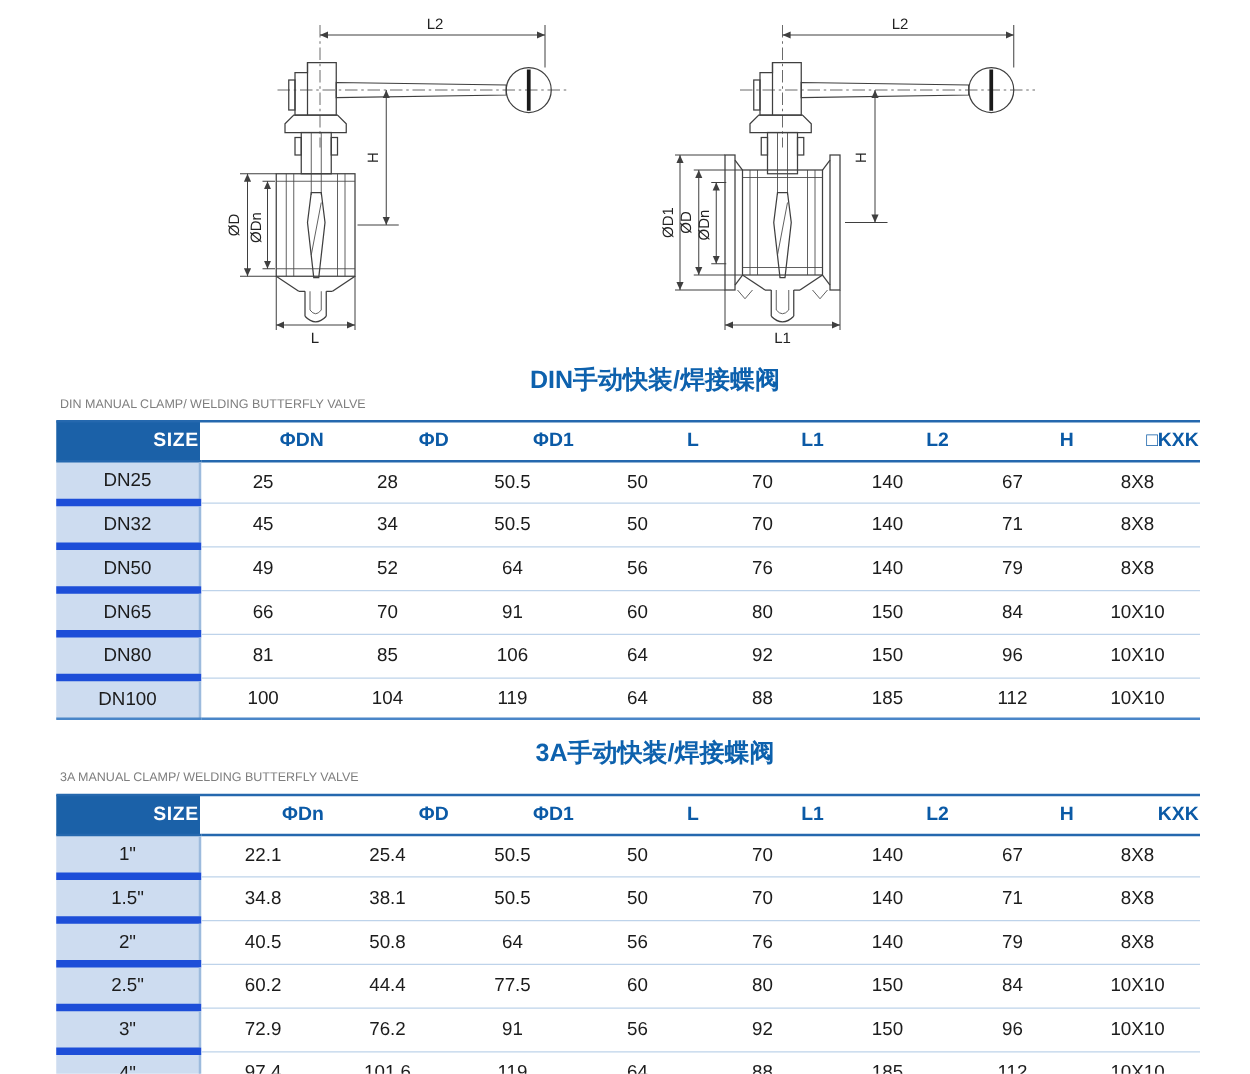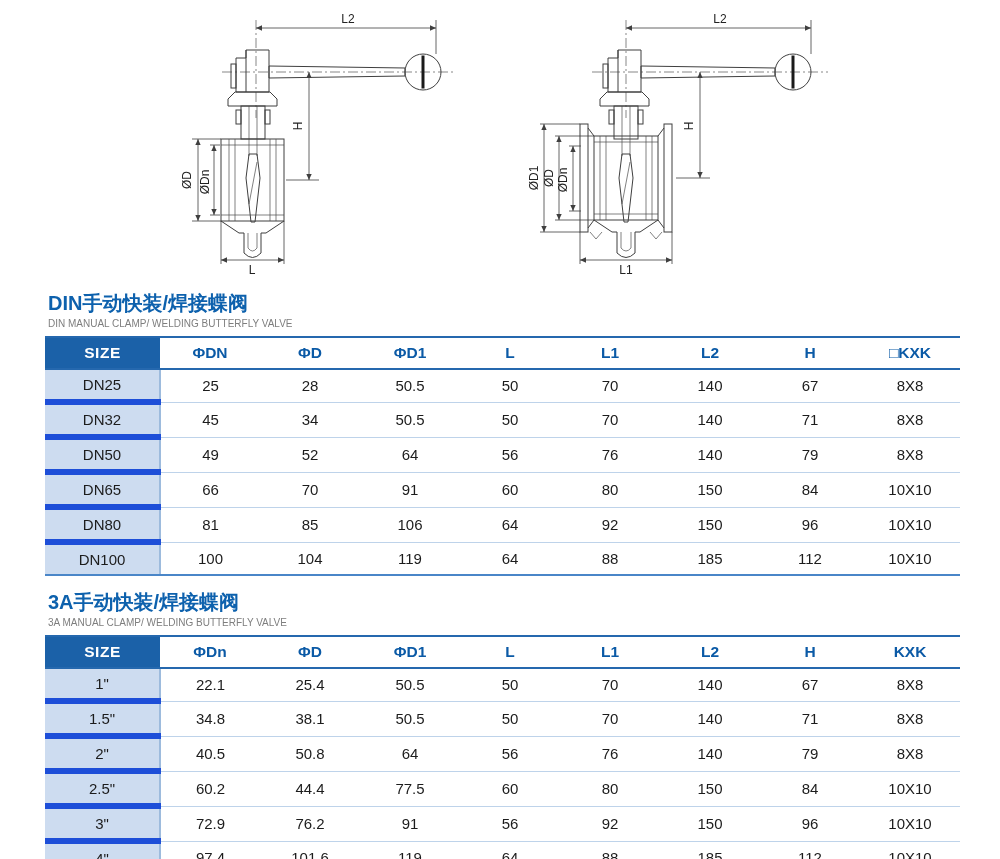--- a/index.html
+++ b/index.html
@@ -16,35 +16,35 @@
   .drawing.right { left:528px; }
   svg .ln   { stroke:#3f3f3f; stroke-width:1; fill:none; }
   svg .thin { stroke:#4a4a4a; stroke-width:0.7; fill:none; }
   svg .dim  { stroke:#3f3f3f; stroke-width:0.8; fill:none; }
   svg .cl   { stroke:#555; stroke-width:0.7; fill:none; stroke-dasharray:10 3 2 3; }
   svg .slot { stroke:#1a1a1a; stroke-width:3; }
   svg text  { fill:#222; font-size:12px; font-family:"Liberation Sans",sans-serif; }
 
   
   .section-title {
-    margin:6px 0 1px 48px; color:#0d61ad; font-size:20px; font-weight:bold;
+    margin:6px 0 1px 48px; color:#0d61ad; font-size:20px; font-weight:bold;text-align:center;
   }
   .section-subtitle {
     margin:0 0 7px 48px; color:#7e7e7e; font-size:10px;
   }
 
   
   table.spec {
     border-collapse:collapse; table-layout:fixed;
     margin:0 0 13px 45px; width:915px; font-size:15px;
   }
   table.spec col.c-size { width:115px; }
   table.spec thead th {
     height:28px; background:#ffffff; color:#0b5aa6; font-weight:bold;
-    font-size:15.5px; text-align:center;
+    font-size:15.5px; text-align:right;
     border-top:2px solid #2568ae; border-bottom:2px solid #2568ae;
   }
   table.spec thead th.size-head {
     background:#1b61a8; color:#ffffff; letter-spacing:0.5px;
   }
   table.spec tbody td {
     height:27px; text-align:center; background:#ffffff; color:#1c1c1c;
     border-bottom:1px solid #bed3ea;
   }
   table.spec tbody td.size-cell {

